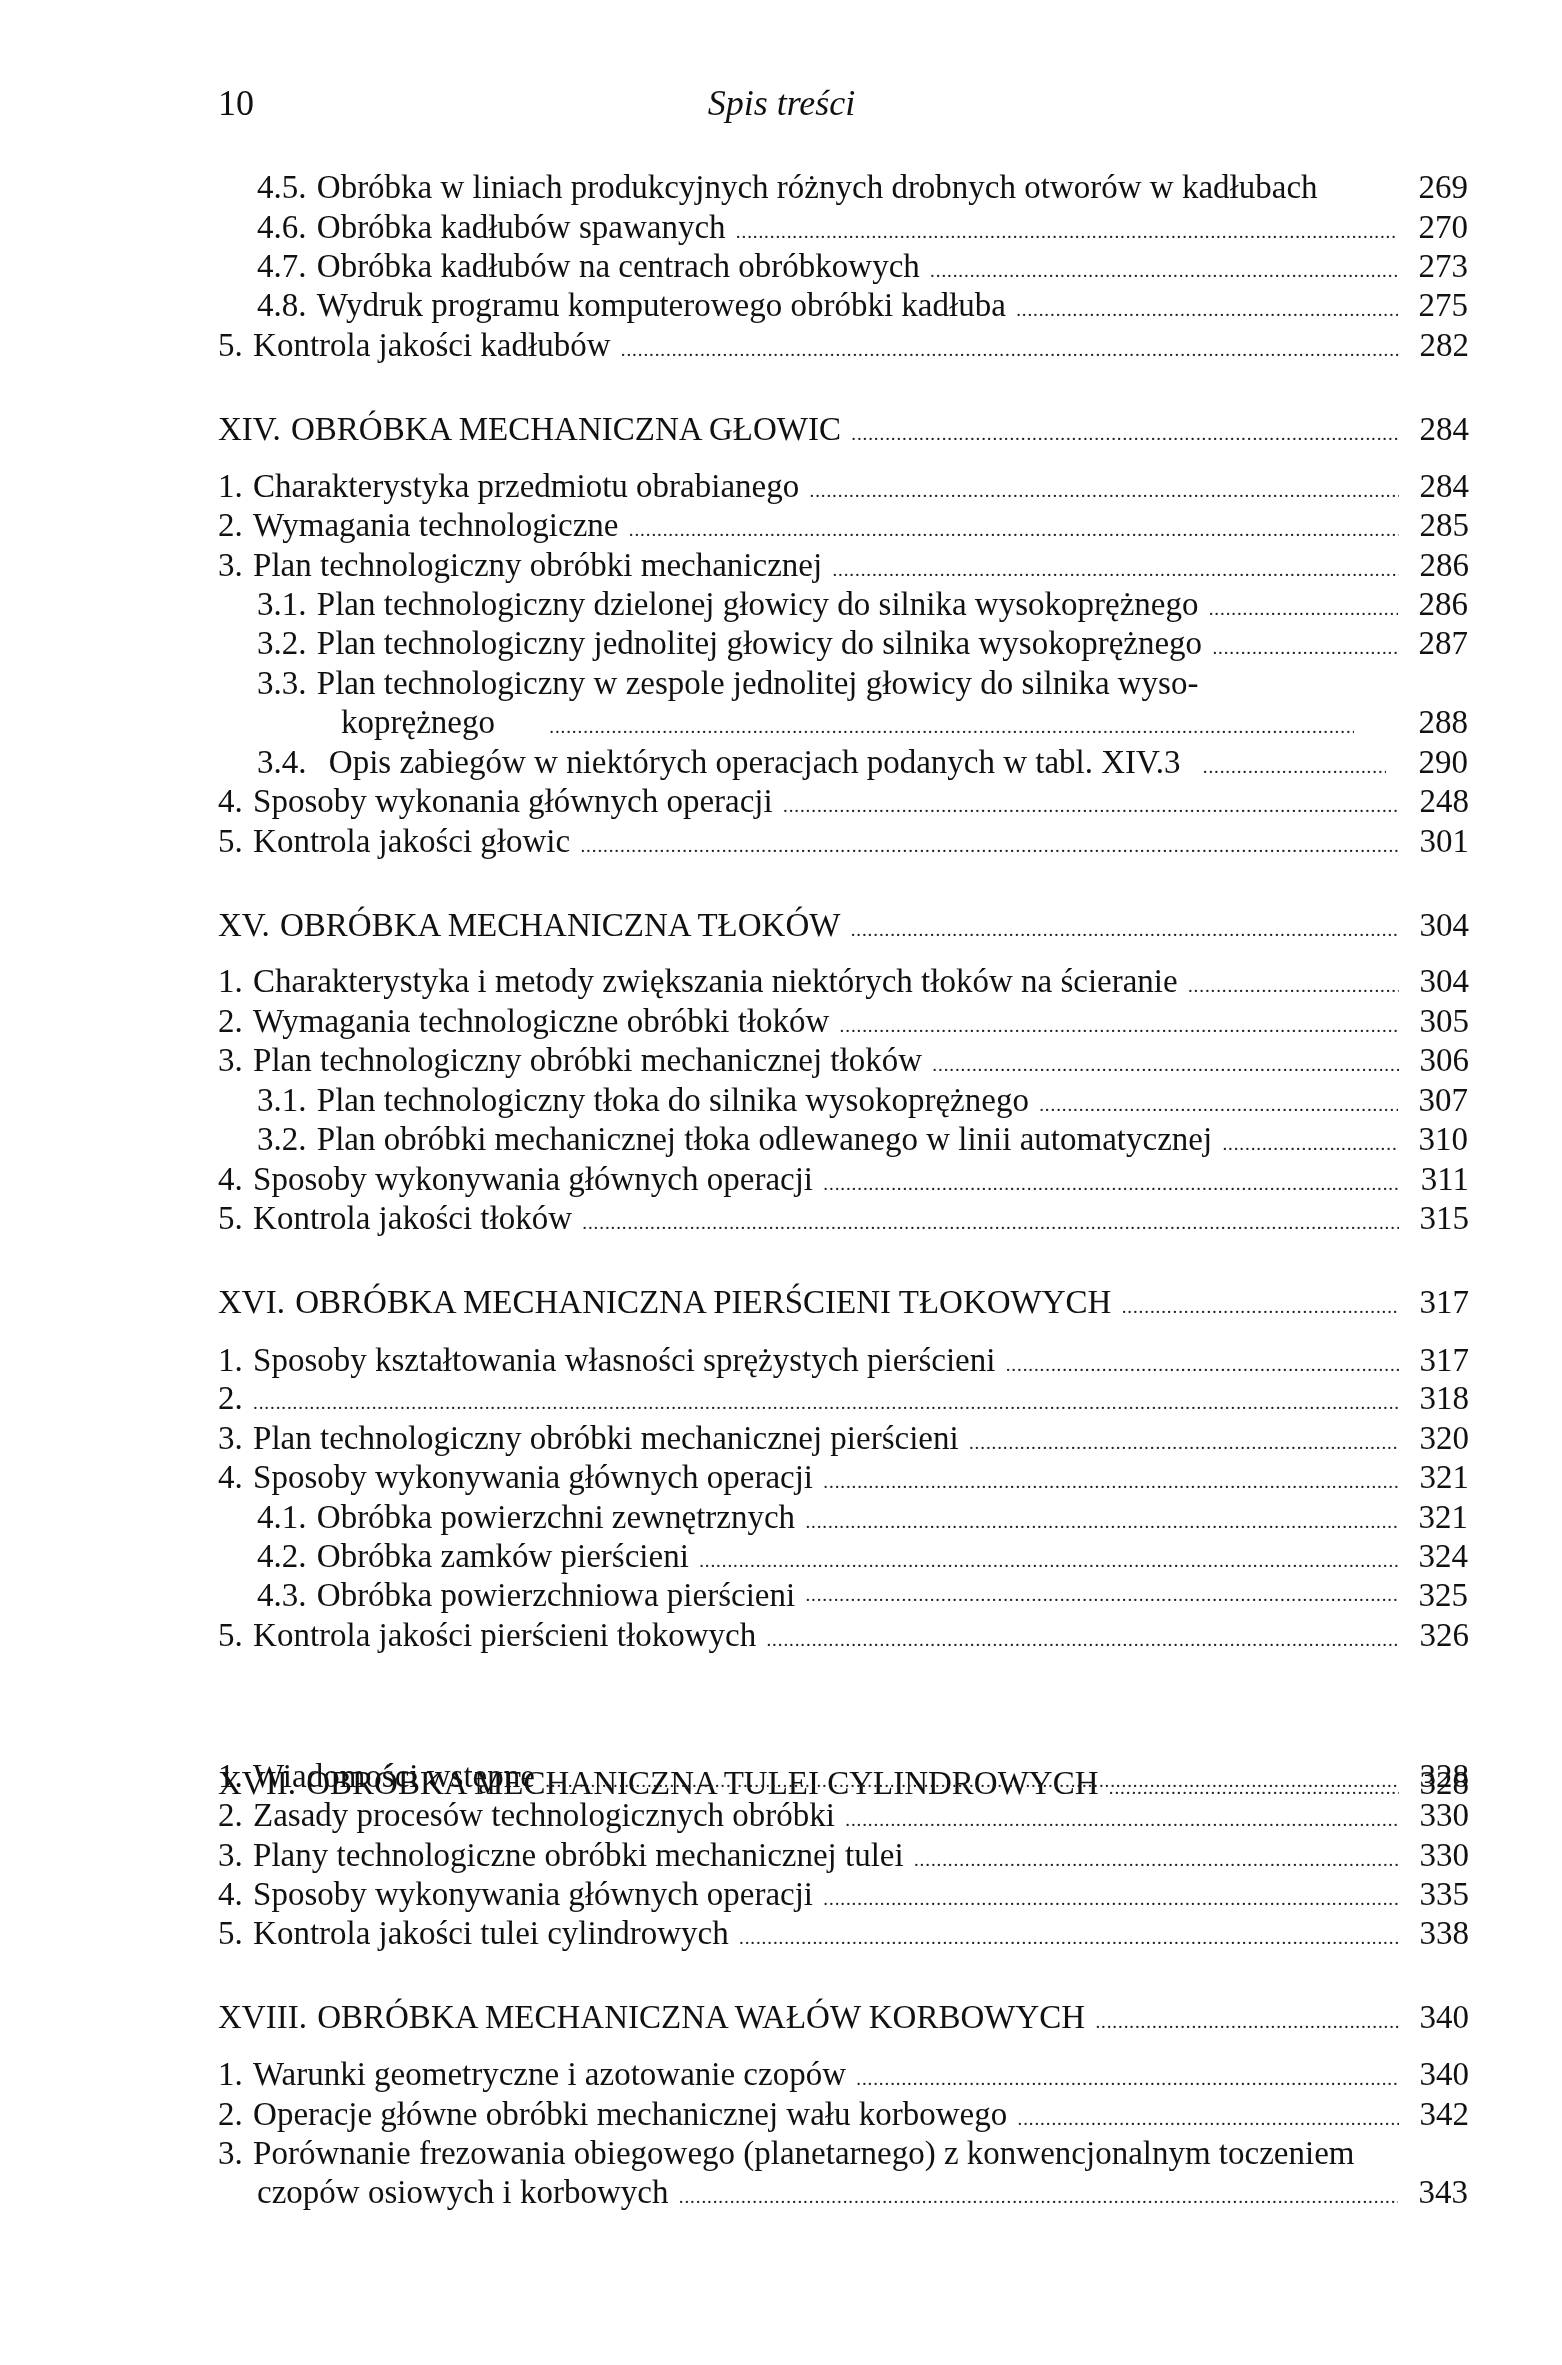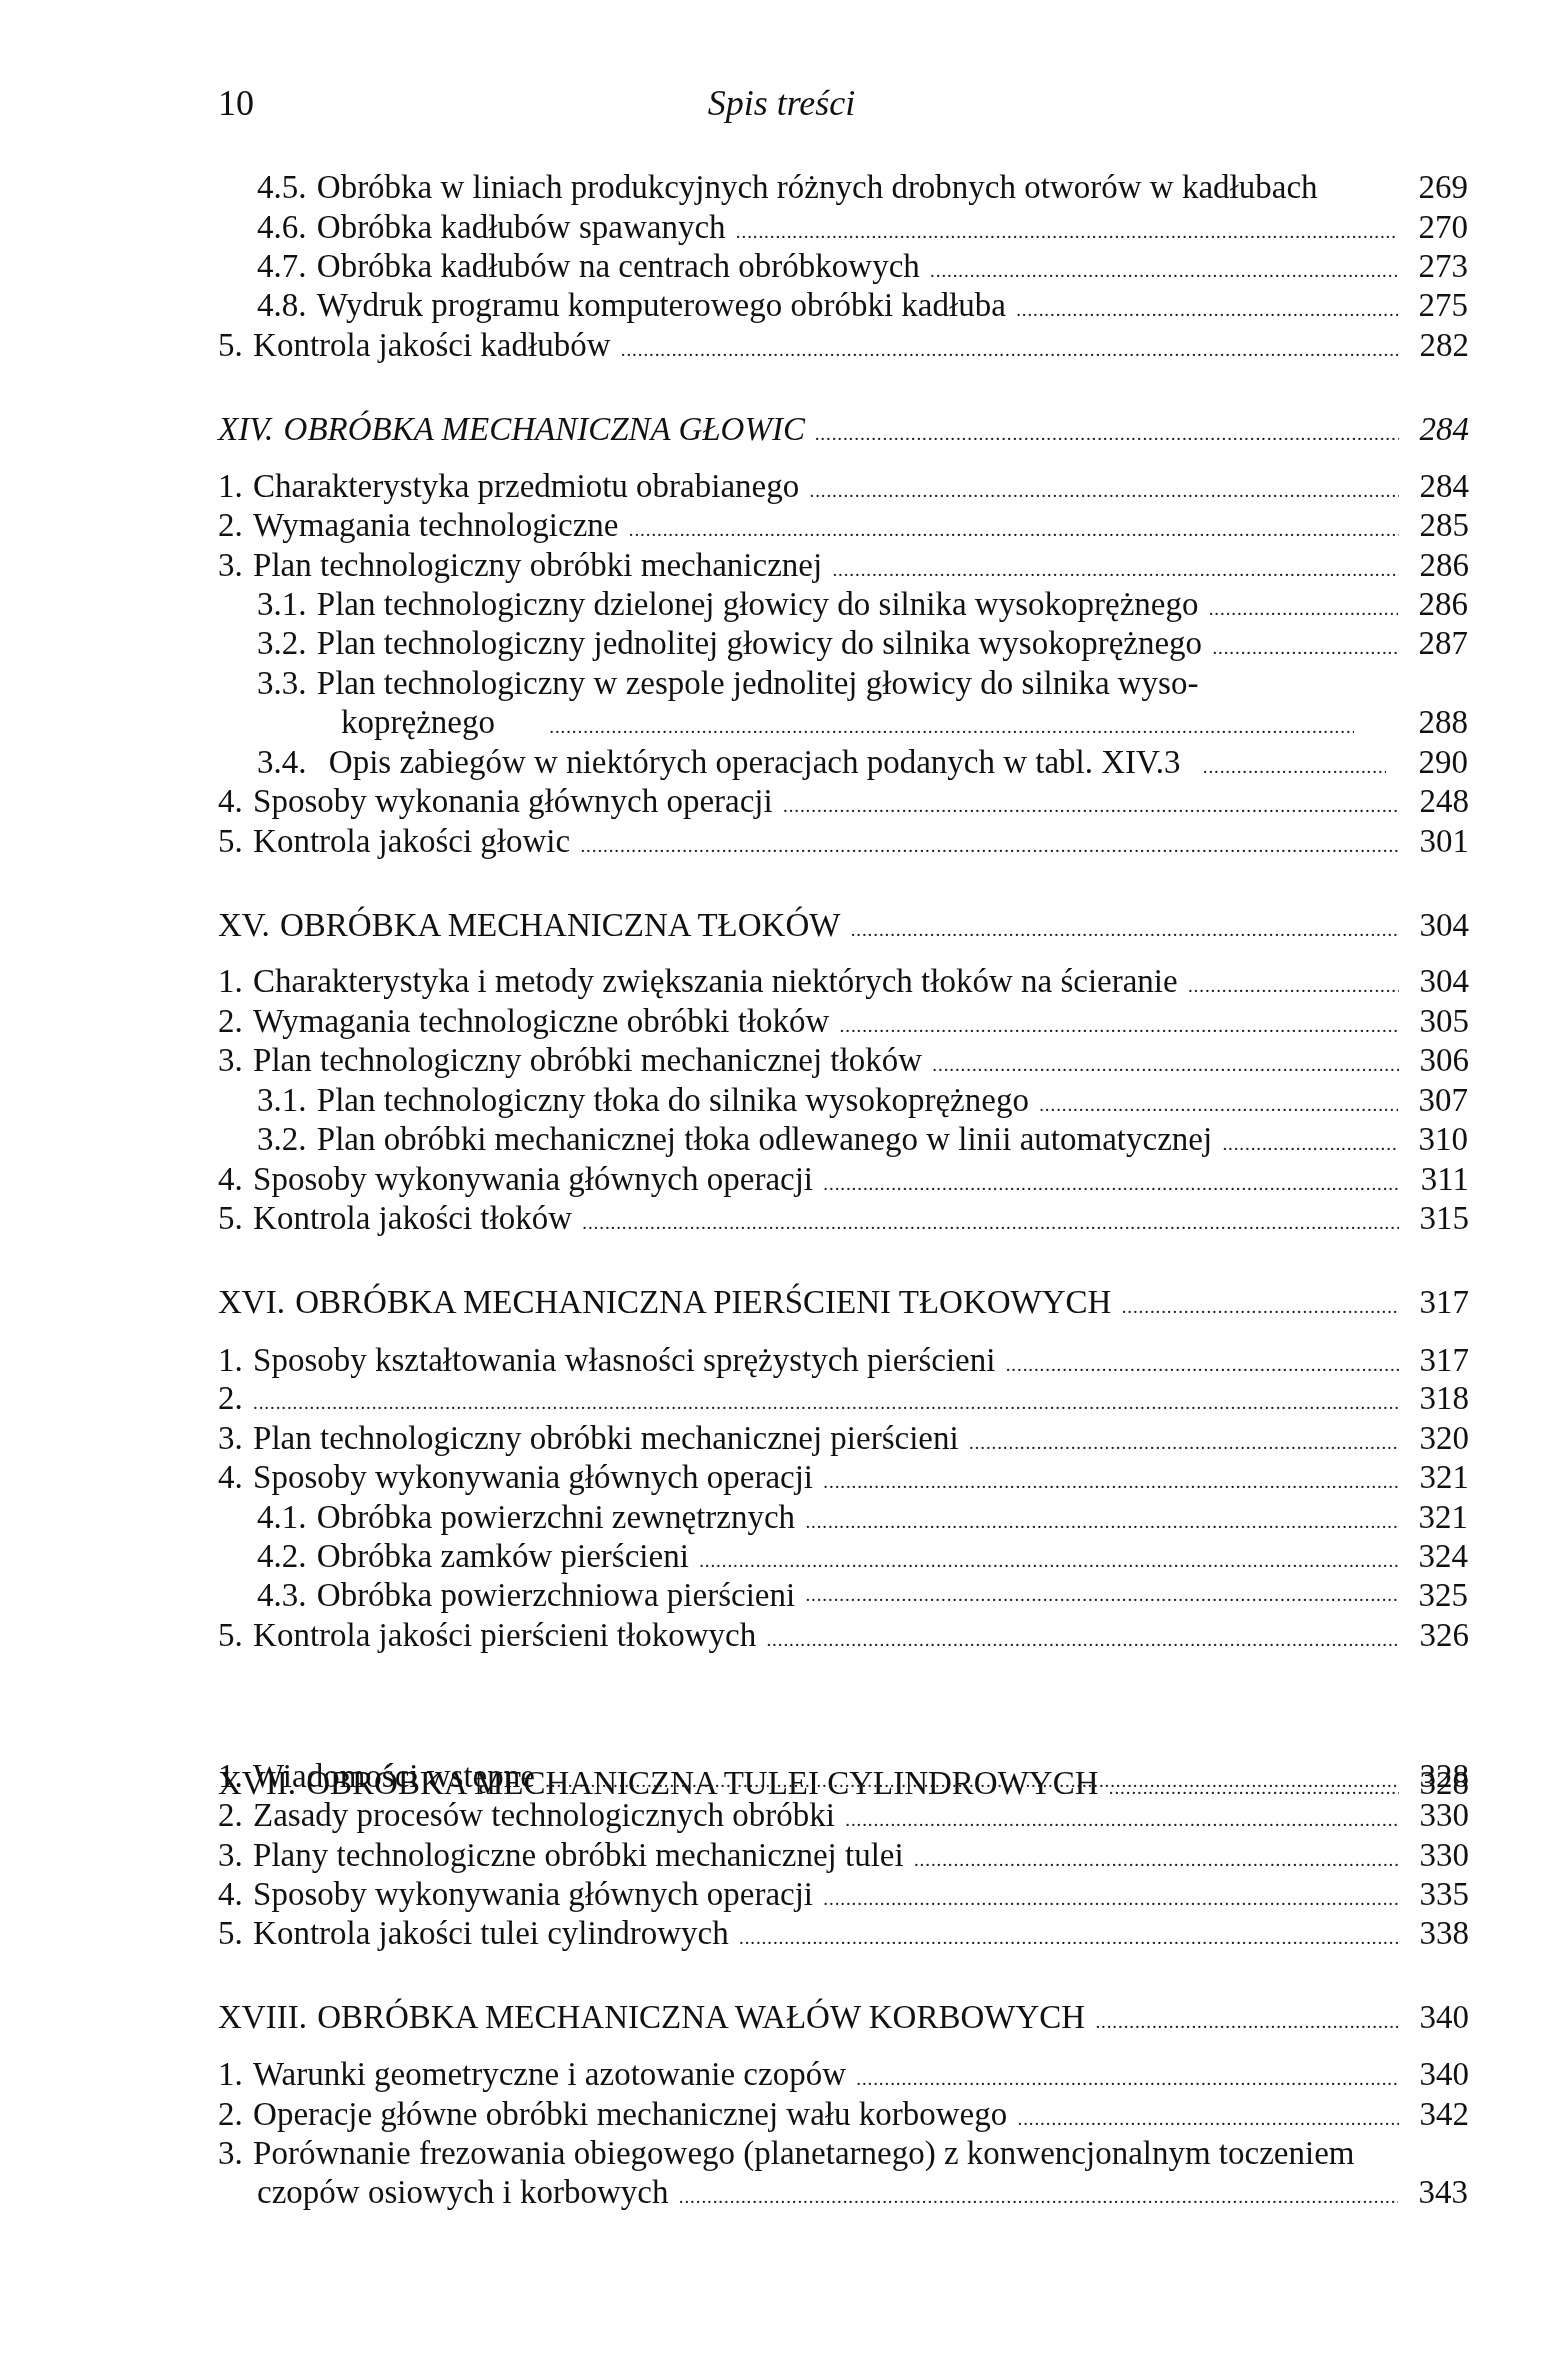--- a/index.html
+++ b/index.html
@@ -53,21 +53,21 @@
       <span class="title">Wydruk programu komputerowego obróbki kadłuba</span>
       <span class="leader"></span>
       <span class="page">275</span>
     </div>
     <div class="entry" style="top: 326px; left: 218px; width: 1251px;">
       <span class="num">5.</span>
       <span class="title">Kontrola jakości kadłubów</span>
       <span class="leader"></span>
       <span class="page">282</span>
     </div>
-    <div class="entry chapter" style="top: 410px; left: 218px; width: 1251px; font-style: italic;">
+    <div class="entry chapter" style="top: 410px; left: 218px; width: 1251px;">
       <span class="num">XIV.</span>
       <span class="title">OBRÓBKA MECHANICZNA GŁOWIC</span>
       <span class="leader"></span>
       <span class="page">284</span>
     </div>
     <div class="entry" style="top: 467px; left: 218px; width: 1251px;">
       <span class="num">1.</span>
       <span class="title">Charakterystyka przedmiotu obrabianego</span>
       <span class="leader"></span>
       <span class="page">284</span>

